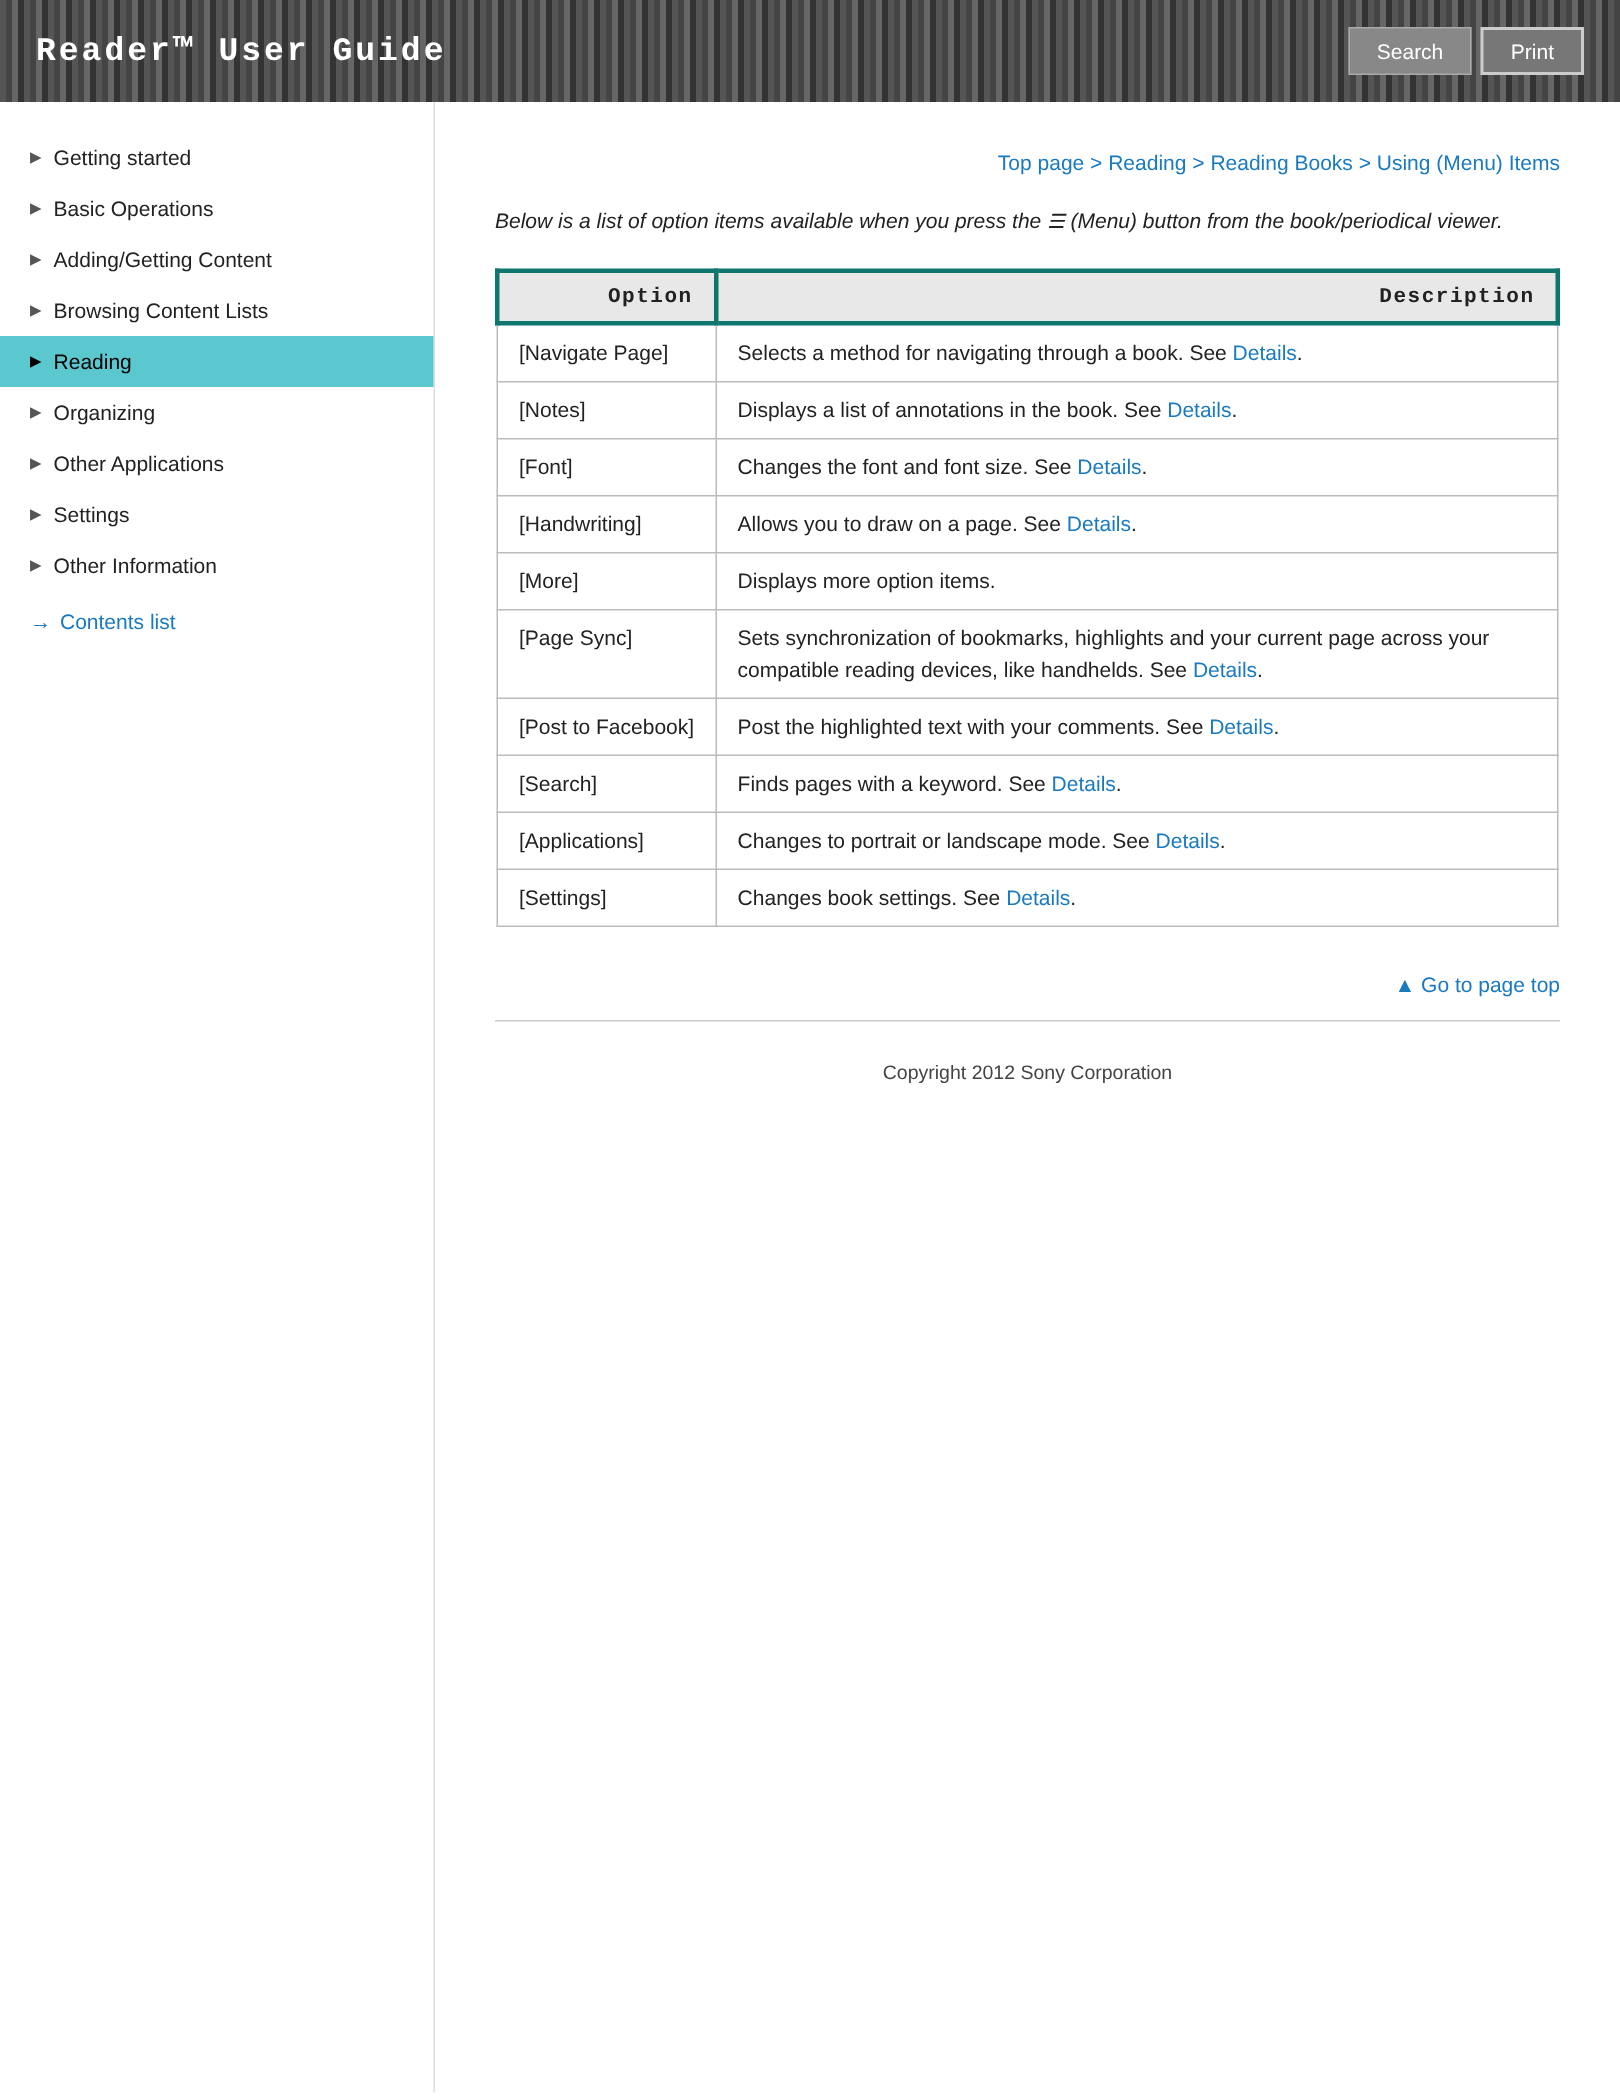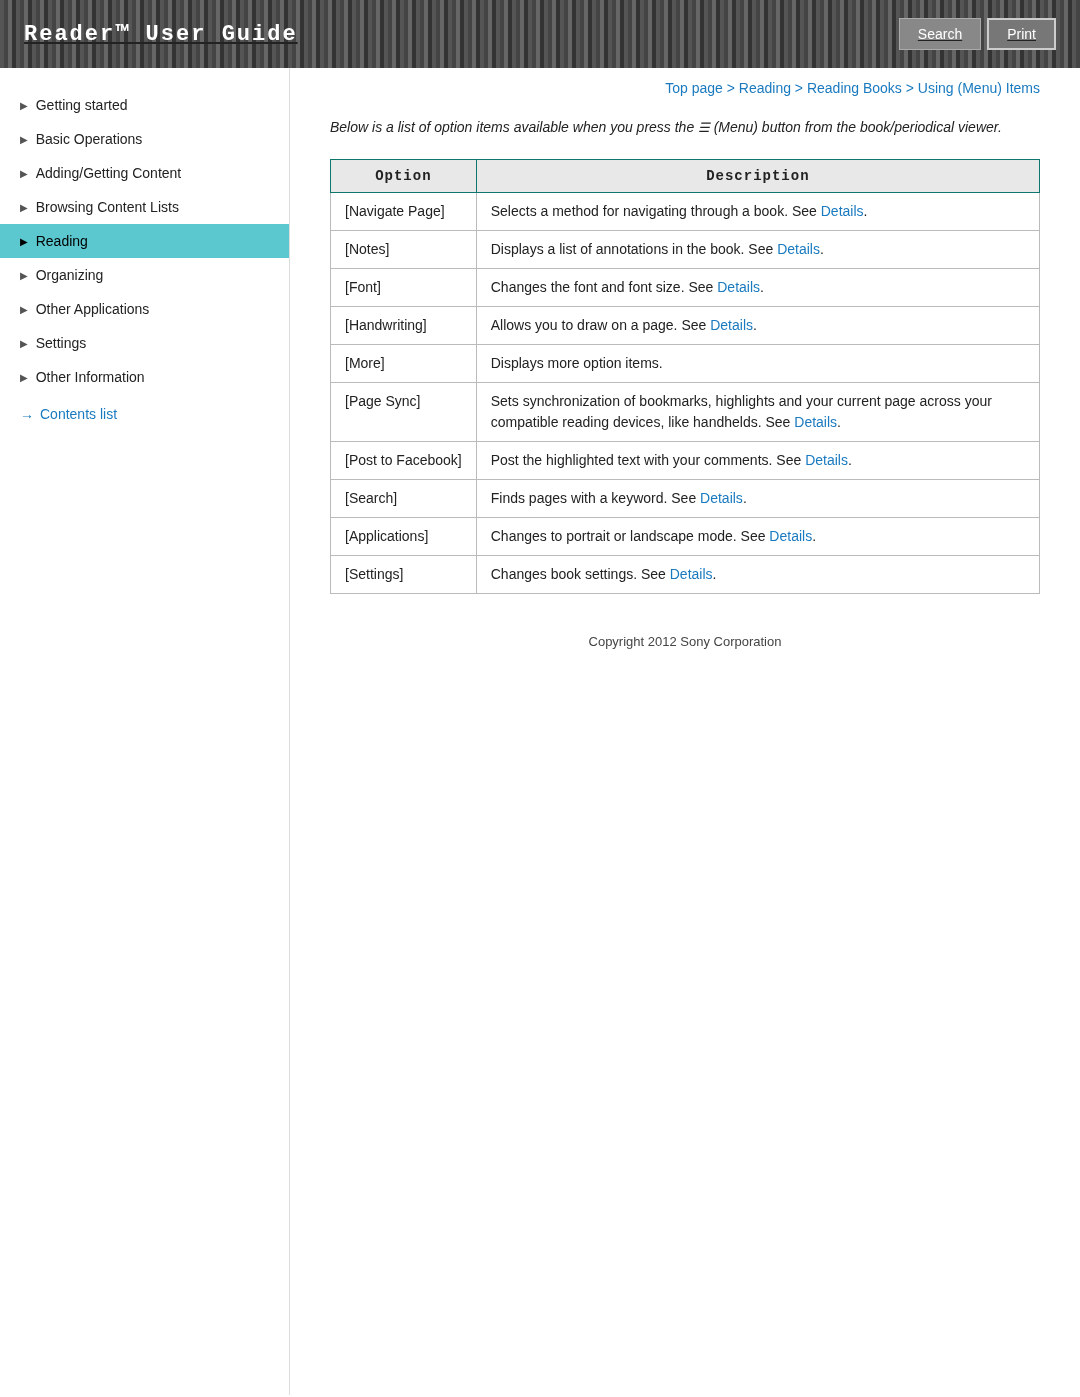--- a/index.html
+++ b/index.html
@@ -18,21 +18,20 @@
         90deg,
         #555 0px, #555 4px,
         #444 4px, #444 8px,
         #666 8px, #666 12px,
         #333 12px, #333 16px
       );
       padding: 18px 24px;
       display: flex;
       align-items: center;
       justify-content: space-between;
-      text-decoration: underline;
     }
     .header-title {
       color: #fff;
       font-size: 22px;
       font-family: 'Courier New', Courier, monospace;
       font-weight: bold;
       letter-spacing: 2px;
     }
     .header-buttons {
       display: flex;
@@ -94,21 +93,21 @@
       font-size: 14px;
       cursor: pointer;
     }
     .contents-link .arrow-right {
       margin-right: 6px;
     }
 
     
     .content {
       flex: 1;
-      padding: 12px 40px 30px 40px;
+      padding: 32px 40px 30px 40px;
     }
 
     
     .breadcrumb {
       text-align: right;
       color: #1a7abf;
       font-size: 14px;
       margin-bottom: 20px;
     }
     .breadcrumb a {
@@ -147,26 +146,26 @@
 
     
     .options-table {
       width: 100%;
       border-collapse: collapse;
       font-size: 14px;
       margin-bottom: 30px;
     }
     .options-table th {
       background: #e8e8e8;
-      border: 1px solid #0f766e;
+      border: 3px solid #0f766e;
       padding: 8px 14px;
       font-weight: bold;
       font-family: 'Courier New', Courier, monospace;
       letter-spacing: 1px;
-      text-align: center;
+      text-align: right;
     }
     .options-table td {
       border: 1px solid #bbb;
       padding: 8px 14px;
       vertical-align: top;
       line-height: 1.5;
     }
     .options-table td:first-child {
       width: 110px;
       white-space: nowrap;
@@ -321,20 +320,23 @@
           <td>[Applications]</td>
           <td>Changes to portrait or landscape mode. See <a>Details</a>.</td>
         </tr>
         <tr>
           <td>[Settings]</td>
           <td>Changes book settings. See <a>Details</a>.</td>
         </tr>
       </tbody>
     </table>
 
+    <div class="page-top-link">
+      <a>▲ Go to page top</a>
+    </div>
 
     <div class="footer">
       <span>Copyright 2012 Sony Corporation</span>
     </div>
 
 
   </main>
 </div>
 
 </body></html>

